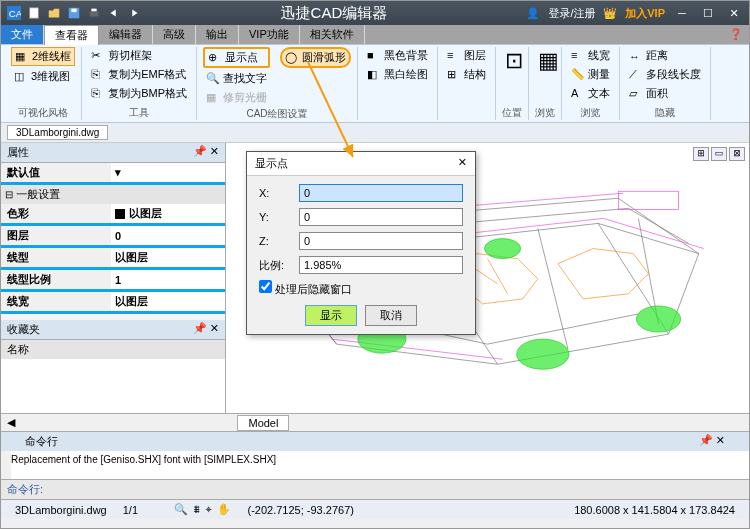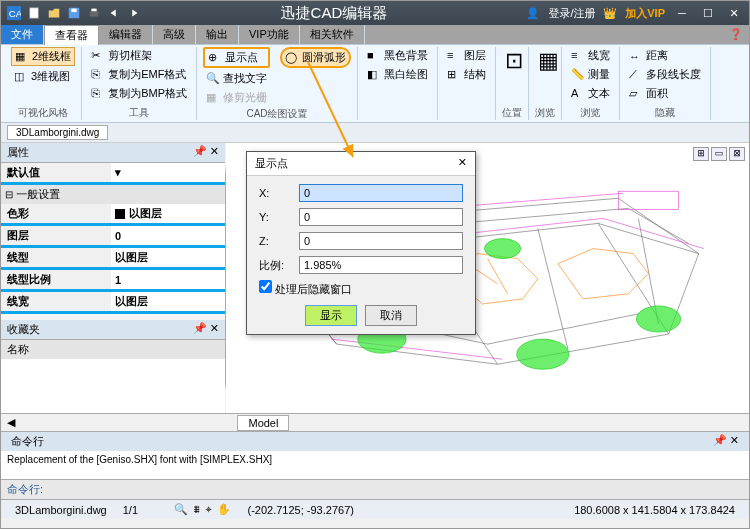--- a/index.html
+++ b/index.html
@@ -21,38 +21,38 @@
 .rgroup-items{display:flex;flex:1;gap:10px;}
 .rgroup-col{display:flex;flex-direction:column;gap:2px;justify-content:flex-start;}
 .ritem{display:flex;align-items:center;gap:3px;padding:1px 3px;cursor:pointer;white-space:nowrap;font-size:10px;}
 .ritem.hl1{border:2px solid #f59e0b;border-radius:2px;}
 .ritem.hl2{border:2px solid #f59e0b;border-radius:10px;background:#ffe4b5;}
 .ricon{width:14px;height:14px;display:inline-block;flex-shrink:0;}
 .rgroup-label{text-align:center;font-size:10px;color:#555;padding-top:1px;}
 .filetab{height:20px;background:#e8eef4;display:flex;align-items:center;padding:0 6px;border-bottom:1px solid #ccc;}
 .filetab-item{background:#fff;border:1px solid #aaa;padding:1px 8px;font-size:10px;}
 .main{display:flex;height:270px;}
-.leftpanel{width:225px;background:#f4f4f4;border-right:1px solid #aaa;display:flex;flex-direction:column;border-radius:31px;}
+.leftpanel{width:225px;background:#f4f4f4;border-right:1px solid #aaa;display:flex;flex-direction:column;}
 .panel-head{background:#d8e4f0;padding:2px 6px;font-size:11px;display:flex;justify-content:space-between;border-bottom:1px solid #aaa;}
 .prop-row{display:flex;border-bottom:3px solid #0ea5e9;font-size:10px;font-weight:bold;}
 .prop-k{width:110px;padding:2px 6px;background:#f0f0f0;}
 .prop-v{flex:1;padding:2px 4px;background:#fff;display:flex;align-items:center;gap:4px;}
 .prop-sec{background:#e4e4e4;padding:2px 4px;font-size:10px;}
 .swatch{width:10px;height:10px;background:#000;display:inline-block;}
 .fav-head{display:flex;background:#e4e4e4;font-size:10px;}
 .fav-head div{width:110px;padding:2px 6px;}
 .canvas{flex:1;background:#fff;position:relative;overflow:hidden;}
 .wire{position:absolute;inset:10px;}
 .canvas-ctrl{position:absolute;top:4px;right:4px;display:flex;gap:2px;}
 .canvas-ctrl div{width:16px;height:14px;border:1px solid #999;background:#eef;font-size:9px;text-align:center;}
 .modeltabs{height:18px;background:#f0f0f0;border-top:1px solid #aaa;display:flex;align-items:center;padding:0 4px;font-size:10px;}
 .modeltab{padding:1px 10px;border:1px solid #aaa;background:#fff;margin-left:222px;}
 .cmdpanel{border-top:1px solid #aaa;}
-.cmd-head{background:#d8e4f0;padding:2px 10px;font-size:11px;display:flex;justify-content:space-between;}
-.cmd-body{background:#fff;padding:3px 6px;font-size:10px;height:28px;}
+.cmd-head{background:#d8e4f0;padding:2px 24px;font-size:11px;display:flex;justify-content:space-between;}
+.cmd-body{background:#fff;padding:3px 0;font-size:10px;height:28px;margin-left:10px;}
 .cmd-input{background:#e8e8e8;padding:2px 6px;font-size:11px;color:#2b5c9e;border-top:1px solid #aaa;}
 .statusbar{height:20px;background:#e8eef4;border-top:1px solid #aaa;display:flex;align-items:center;padding:0 6px;font-size:10px;}
 .statusbar>div{padding:0 8px;}
 .sb-icons{display:flex;gap:6px;margin-left:20px;}
 .sb-right{margin-left:auto;}
 .dialog{position:absolute;top:150px;left:245px;width:230px;background:#f0f0f0;border:1px solid #555;box-shadow:2px 2px 6px rgba(0,0,0,.3);z-index:10;}
 .dlg-title{background:#fff;border-bottom:1px solid #ccc;padding:4px 8px;display:flex;justify-content:space-between;font-size:11px;}
 .dlg-body{padding:8px 12px;}
 .dlg-row{display:flex;align-items:center;margin-bottom:6px;gap:8px;}
 .dlg-row label{width:32px;font-size:11px;}

